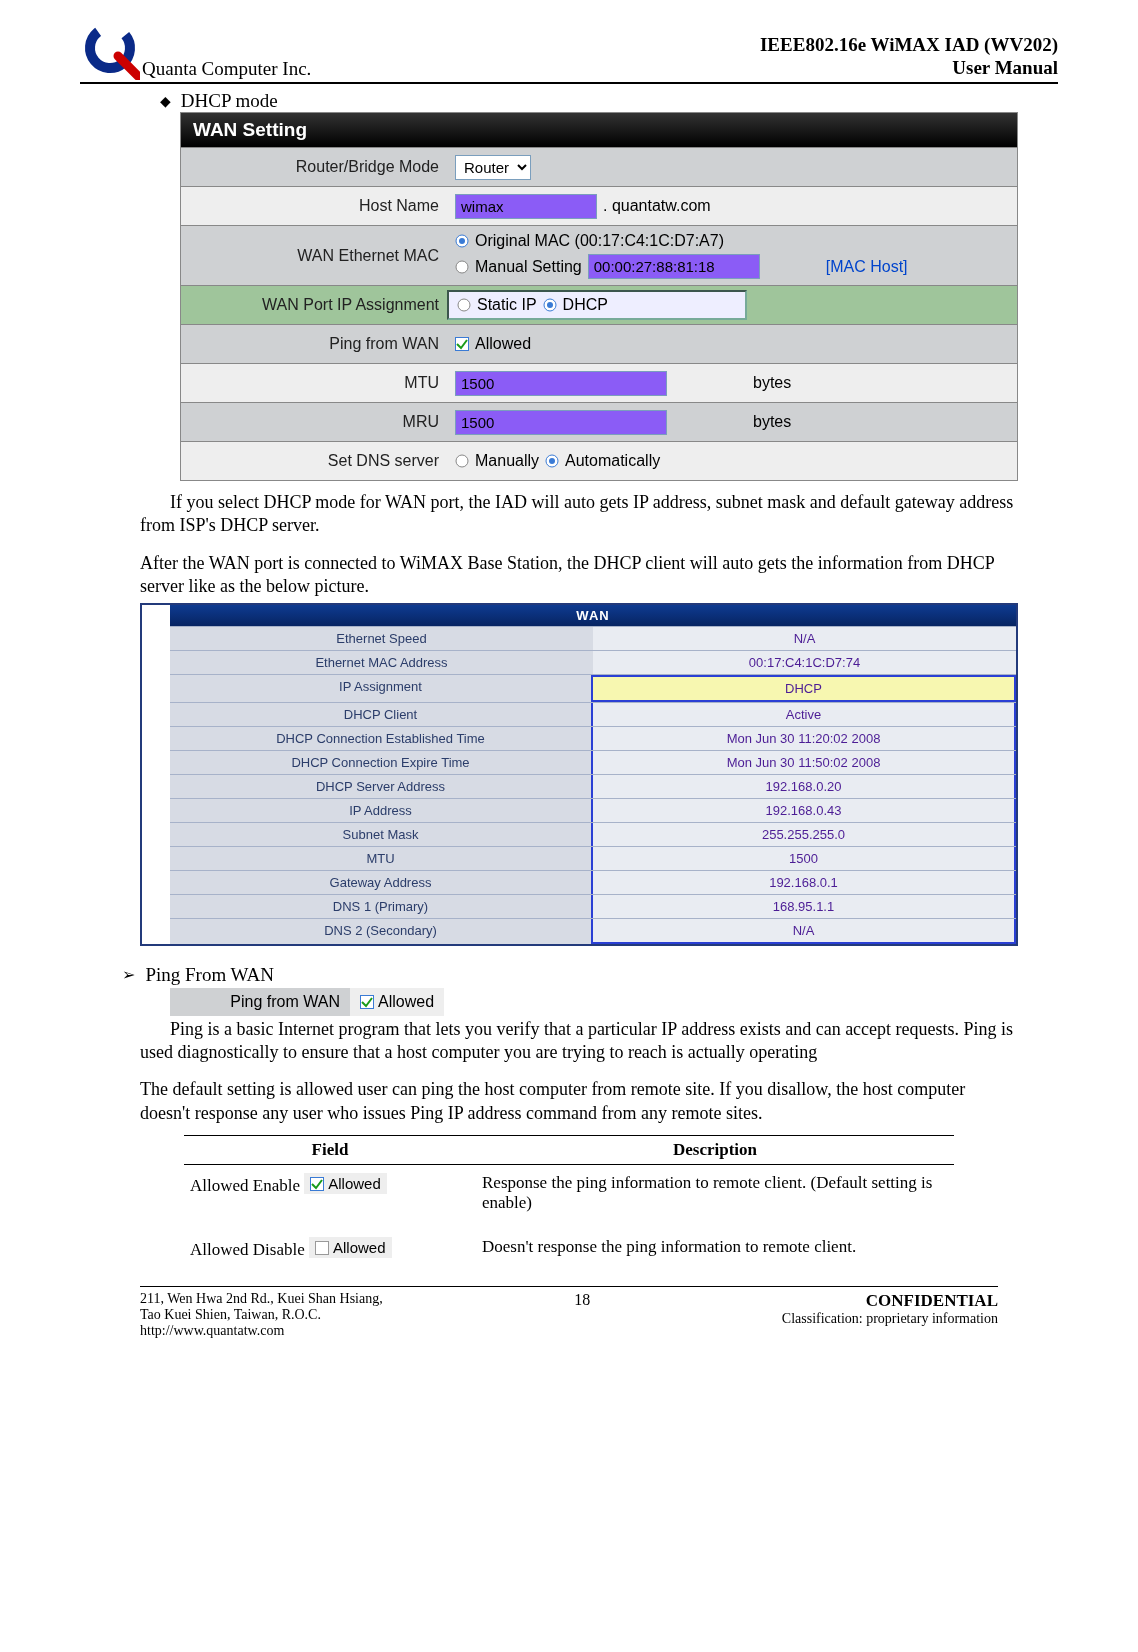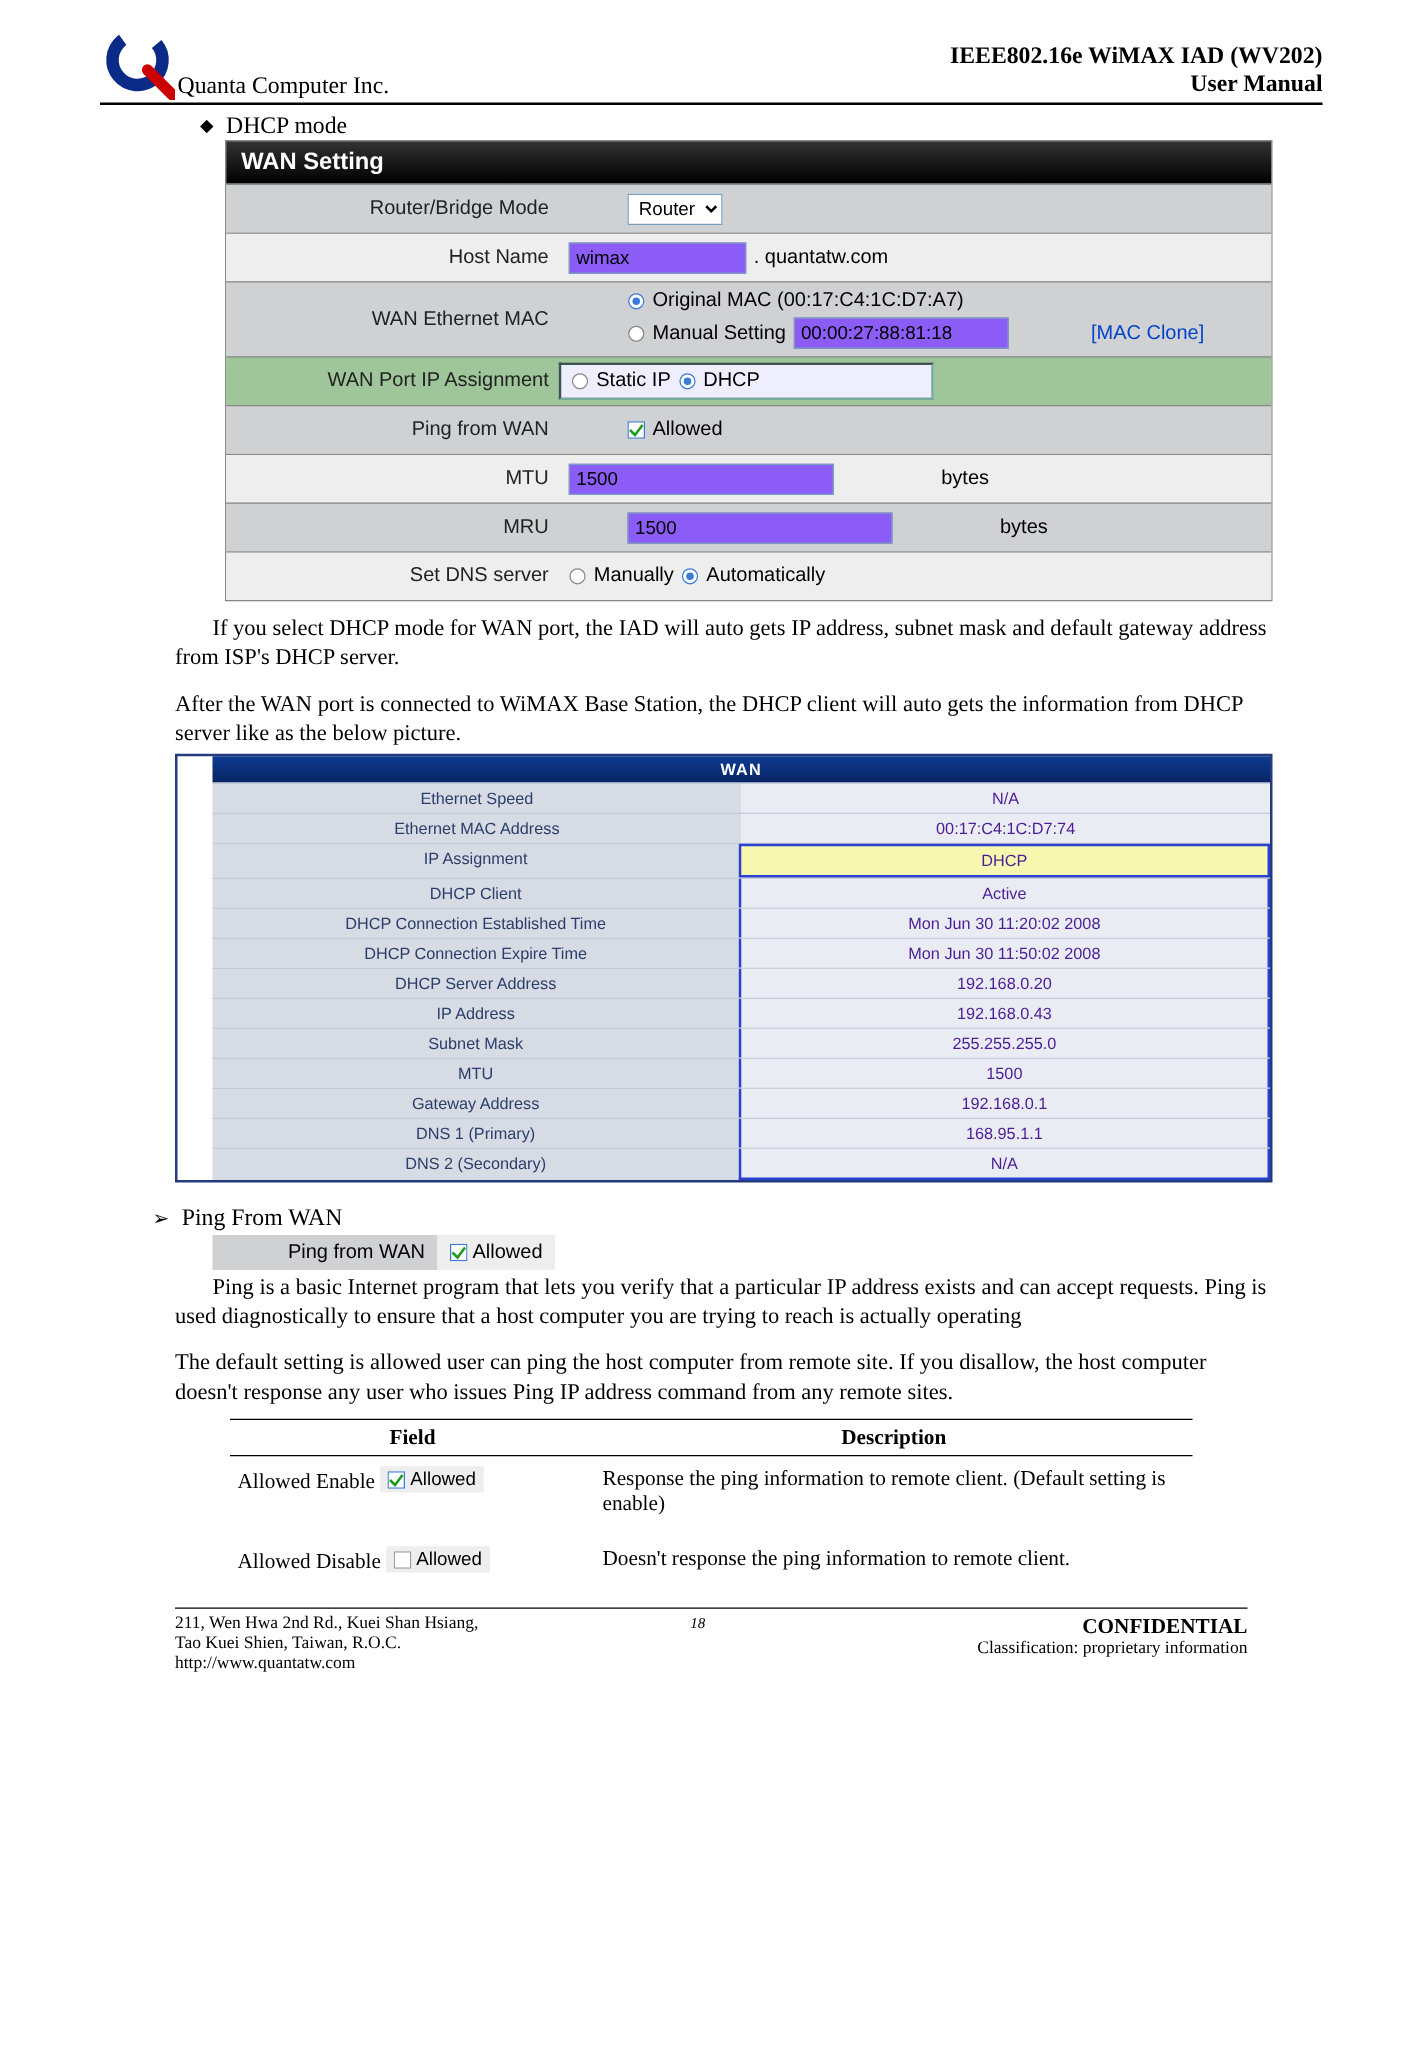--- a/index.html
+++ b/index.html
@@ -49,21 +49,21 @@
     padding: 6px 12px;
   }
   .wan-panel .row {
     display: flex;
     border-top: 1px solid #888;
     background: #eee;
     align-items: center;
     min-height: 38px;
     font-size: 16px;
   }
-  .wan-panel .row.alt { background: #cfd1d3; gap: 47px; }
+  .wan-panel .row.alt { background: #cfd1d3; }
   .wan-panel .label {
     width: 250px;
     text-align: right;
     padding: 6px 8px;
     color:#222;
   }
   .wan-panel .value {
     flex: 1;
     padding: 4px 8px;
     display:flex;
@@ -162,21 +162,21 @@
   .footer {
     border-top: 1.5px solid #000;
     margin: 10px 60px 0 60px;
     padding-top: 4px;
     display:flex;
     justify-content: space-between;
     font-size: 14px;
   }
   .footer .right { text-align:right; }
   .footer .conf { font-weight:bold; font-size:17px; }
-  .footer .pg { flex:0 0 60px; font-size:12px;font-style:italic; }
+  .footer .pg { text-align:center; flex:0 0 60px; font-size:16px; }
 
   svg.cb, svg.rb { vertical-align: middle; }
 </style>
 </head>
 <body>
 
 <div class="page">
 
   <div class="header">
     <div class="logo-block">
@@ -228,21 +228,21 @@
               <circle cx="7" cy="7" r="3" fill="#3a7bd5"></circle>
             </svg>
           <span>Original MAC (00:17:C4:1C:D7:A7)</span>
         </div>
         <div style="display:flex;align-items:center;gap:6px">
           <svg class="rb" width="14" height="14">
               <circle cx="7" cy="7" r="6" fill="#fff" stroke="#888"></circle>
             </svg>
           <span>Manual Setting</span>
           <input type="text" style="width: 160px;" value="00:00:27:88:81:18">
-          <span class="blue-link" style="margin-left:60px">[MAC Clone]</span>
+          <span class="blue-link" style="margin-left:60px">[MAC Host]</span>
         </div>
       </div>
     </div>
 
     <div class="row" style="background:#9fc59b">
       <div class="label" style="background:#9fc59b">WAN Port IP Assignment</div>
       <div class="value" style="border:2px inset #7a9; background:#eef; margin:3px 3px 3px 0; max-width:280px">
         <svg class="rb" width="14" height="14">
             <circle cx="7" cy="7" r="6" fill="#fff" stroke="#888"></circle>
           </svg>

